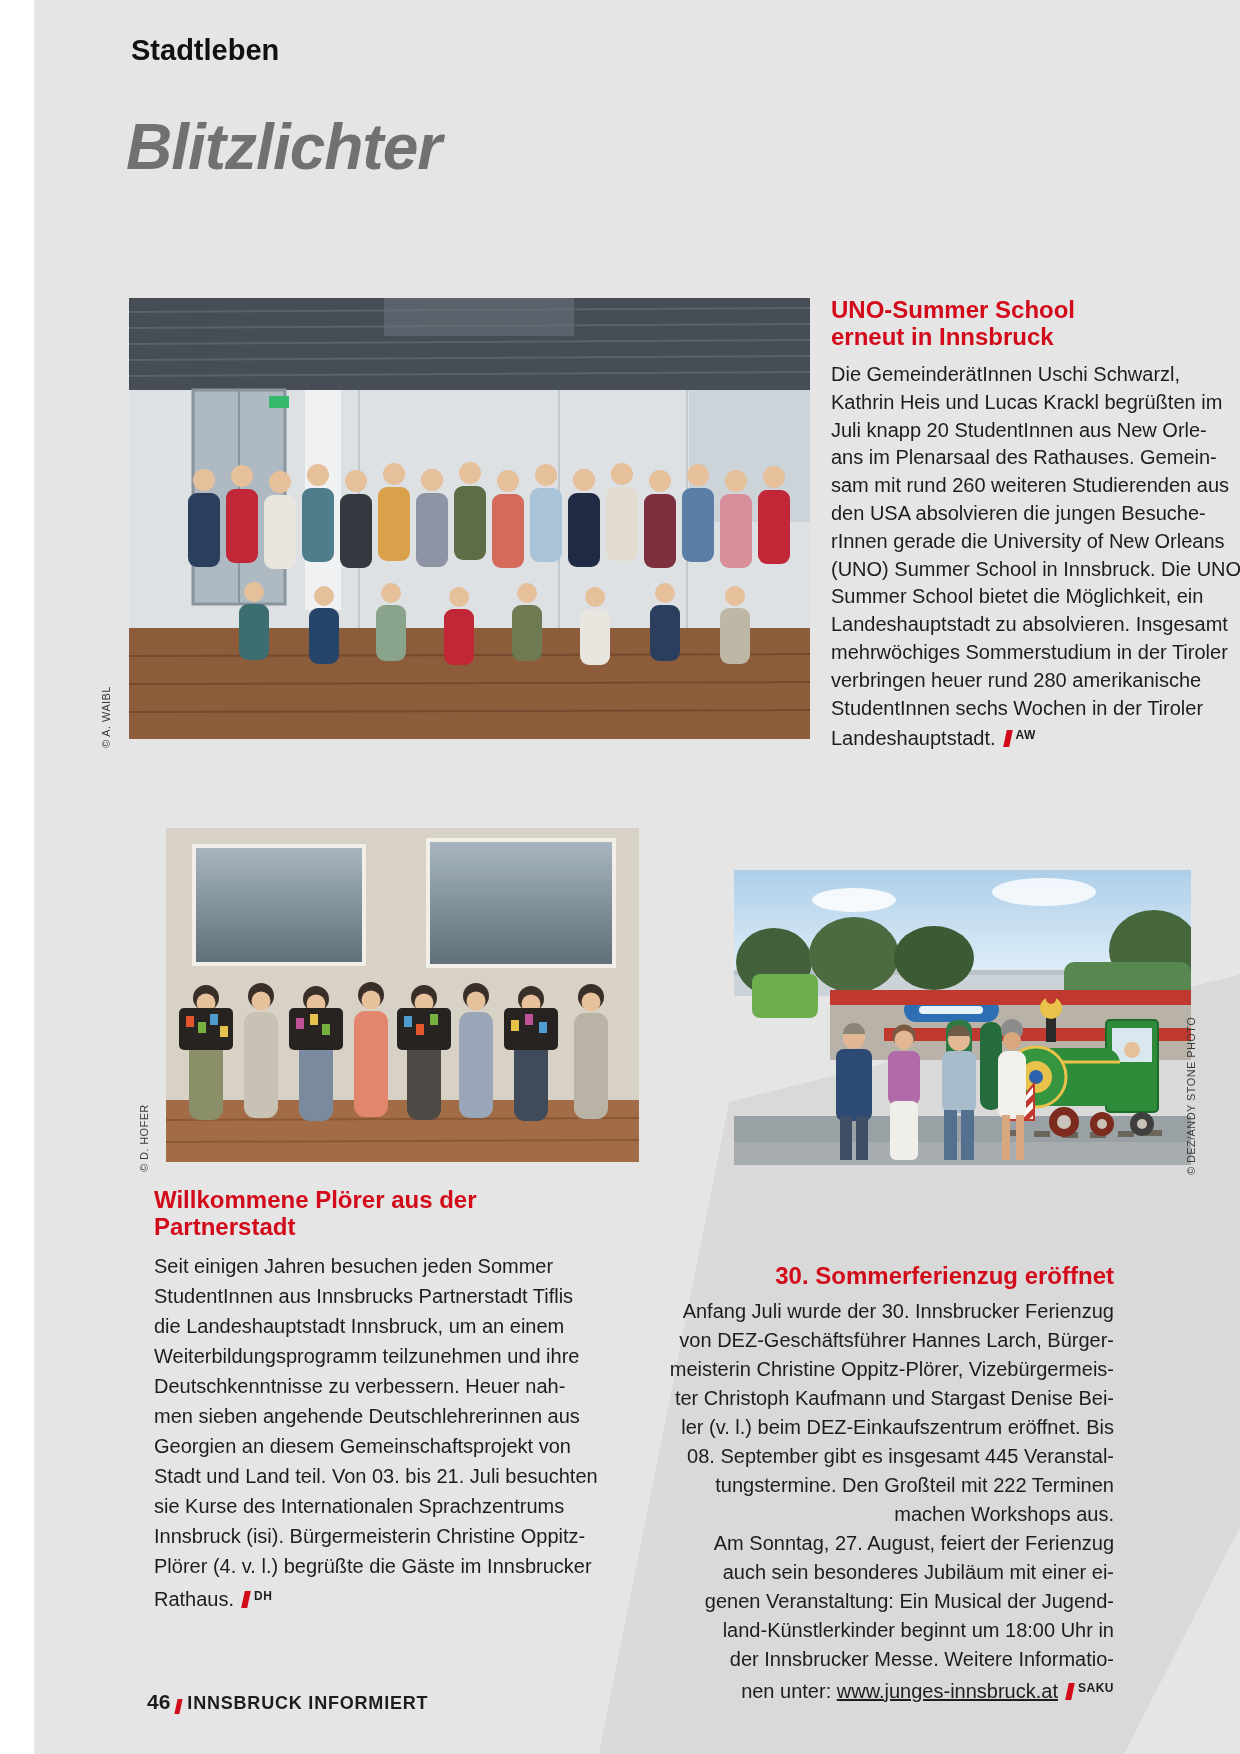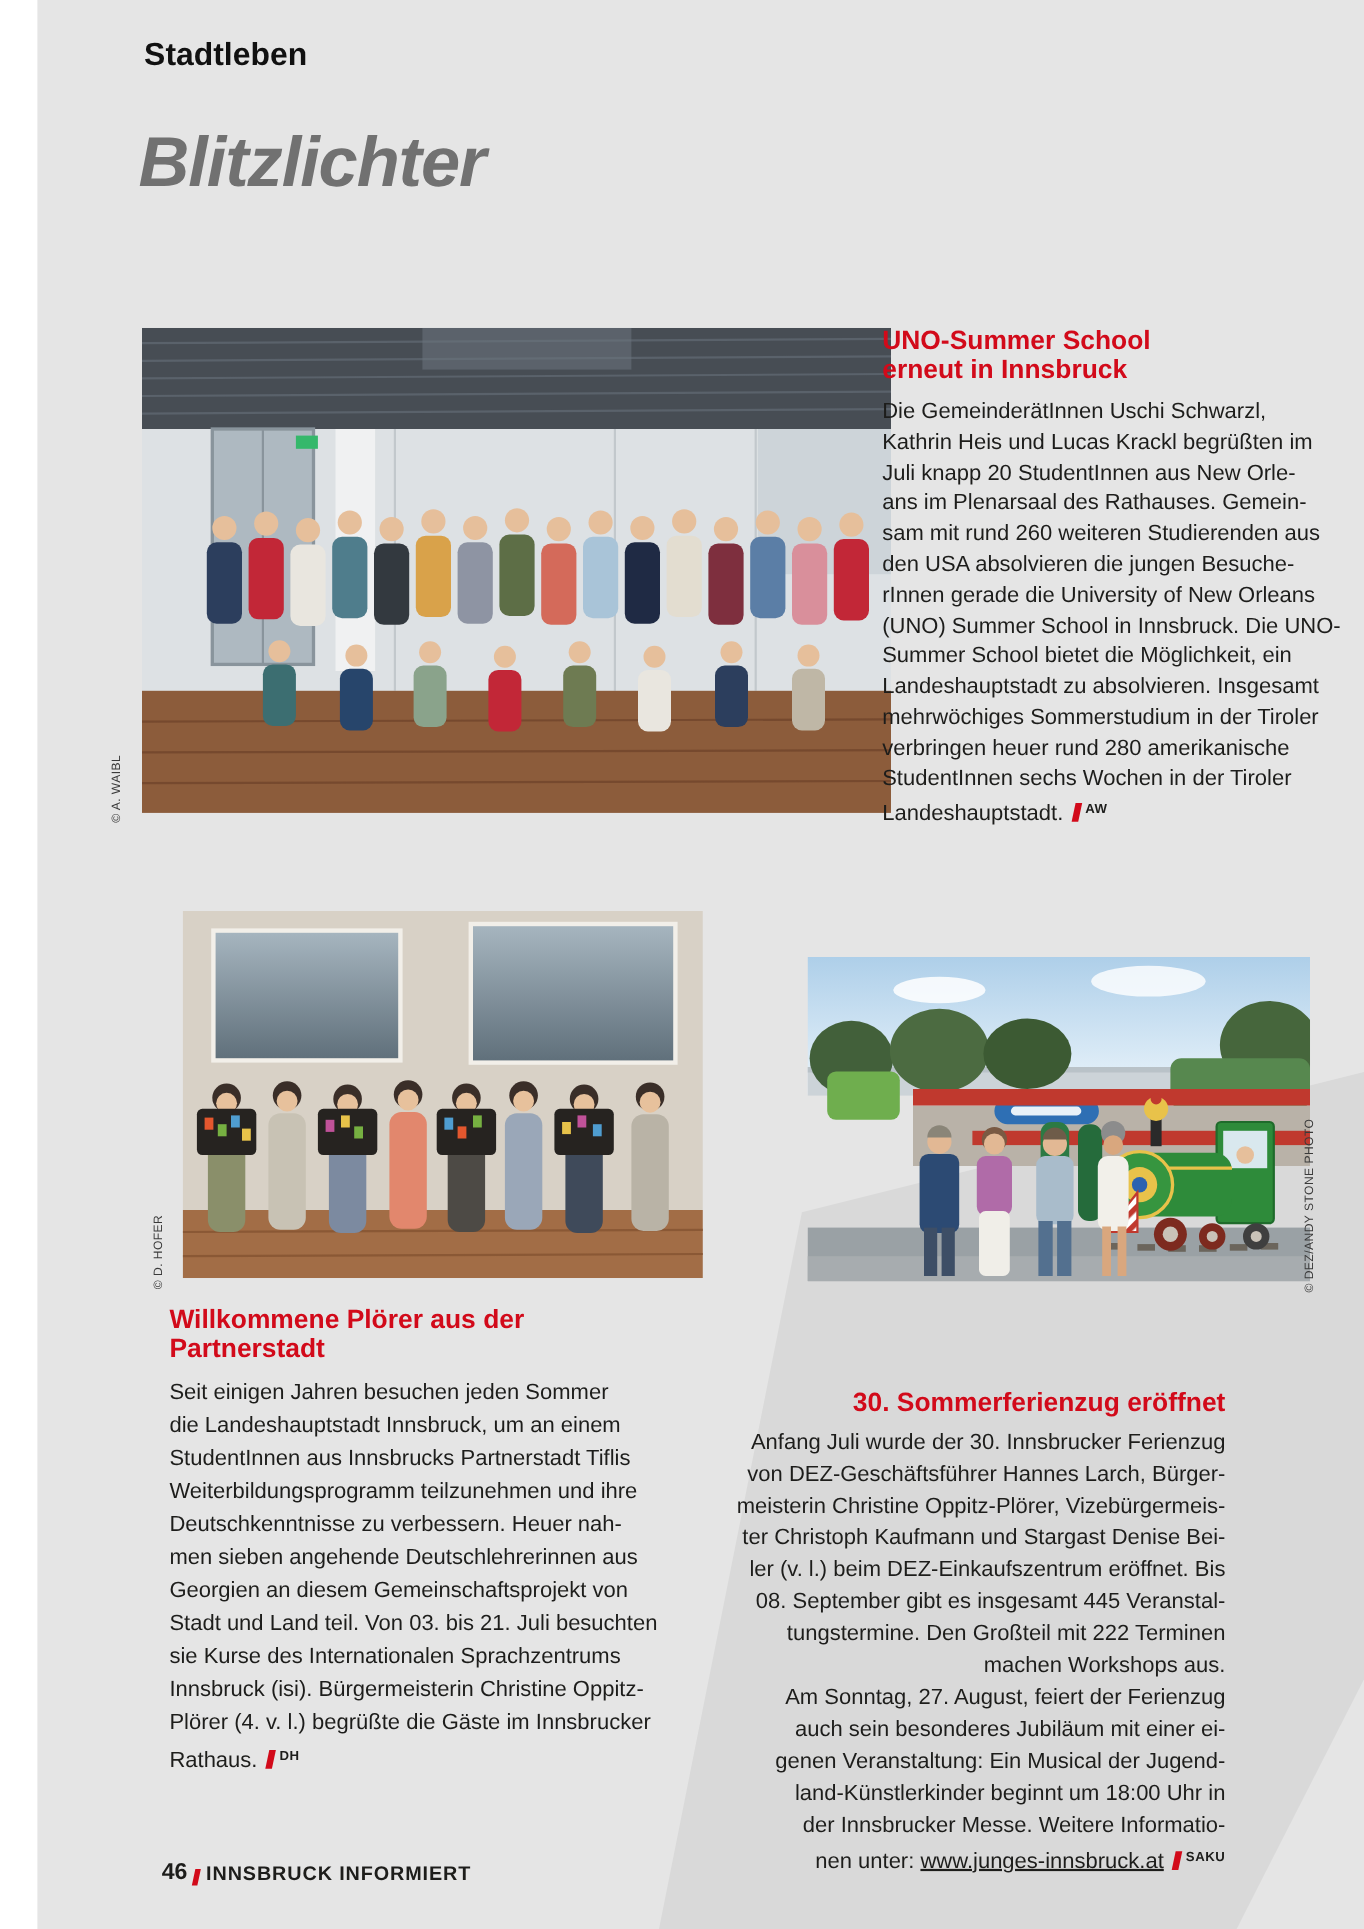--- a/index.html
+++ b/index.html
@@ -24,21 +24,21 @@
   .credit-v { position:absolute; z-index:3; font-size:11px; color:#3a3a3a; letter-spacing:.4px;
     white-space:nowrap; transform:rotate(-90deg); transform-origin:left bottom; }
   .credit1 { left:78px;   top:736px; }
   .credit2 { left:116px;  top:1160px; }
   .credit3 { left:1163px; top:1163px; }
 
   .article { position:absolute; z-index:2; }
   .article h2 { color:#d20a1a; font-size:24px; line-height:27px; font-weight:bold; margin-bottom:11px; }
   .article .body div, .article .lastline { font-size:20px; color:#1d1d1b; white-space:nowrap; }
 
-  .art1 { left:768px; top:296px; width:380px; }
+  .art1 { left:797px; top:296px; width:380px; }
   .art1 .body div, .art1 .lastline { line-height:27.8px; }
 
   .art2 { left:120px; top:1186px; width:490px; }
   .art2 .body div, .art2 .lastline { line-height:30px; }
 
   .art3 { left:578px; top:1262px; width:502px; text-align:right; }
   .art3 h2 { margin-bottom:8px; }
   .art3 .body div, .art3 .lastline { line-height:29px; }
 
   .slash { display:inline-block; width:6px; height:17px; background:#d20a1a;
@@ -219,22 +219,22 @@
   </figure>
   <div class="credit-v credit2">© D. HOFER</div>
 
   <section class="article art2">
     <h2>
         <div>Willkommene Plörer aus der</div>
         <div>Partnerstadt</div>
       </h2>
     <div class="body">
         <div>Seit einigen Jahren besuchen jeden Sommer</div>
+        <div>StudentInnen aus Innsbrucks Partnerstadt Tiflis</div>
         <div>die Landeshauptstadt Innsbruck, um an einem</div>
-        <div>StudentInnen aus Innsbrucks Partnerstadt Tiflis</div>
         <div>Weiterbildungsprogramm teilzunehmen und ihre</div>
         <div>Deutschkenntnisse zu verbessern. Heuer nah-</div>
         <div>men sieben angehende Deutschlehrerinnen aus</div>
         <div>Georgien an diesem Gemeinschaftsprojekt von</div>
         <div>Stadt und Land teil. Von 03. bis 21. Juli besuchten</div>
         <div>sie Kurse des Internationalen Sprachzentrums</div>
         <div>Innsbruck (isi). Bürgermeisterin Christine Oppitz-</div>
         <div>Plörer (4. v. l.) begrüßte die Gäste im Innsbrucker</div>
       </div>
     <div class="lastline">

